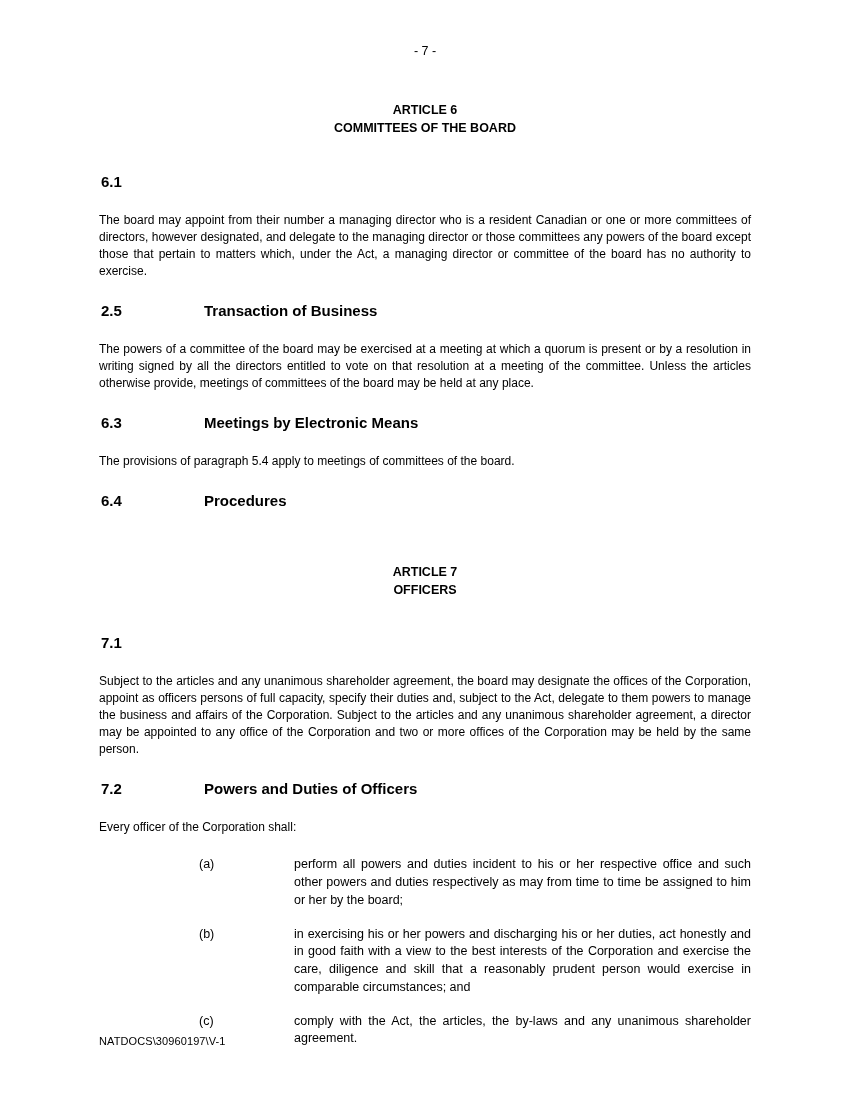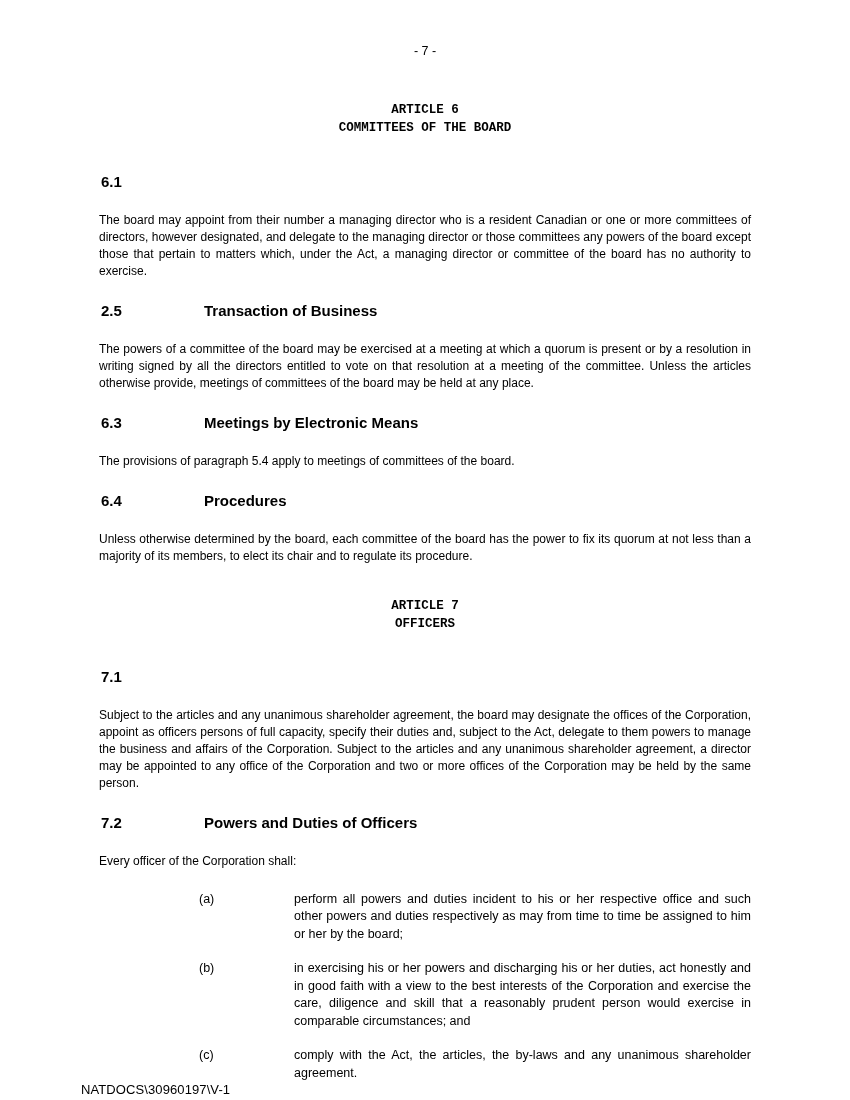--- a/index.html
+++ b/index.html
@@ -27,21 +27,20 @@
     text-align: center;
     font-size: 12.5px;
     margin: 0 0 44px 0;
   }
   .article-heading {
     text-align: center;
     font-weight: bold;
     font-size: 12.5px;
     line-height: 1.42;
     margin: 0;
-    font-family: Liberation Mono, monospace;
   }
   .section-head {
     display: flex;
     font-weight: bold;
     font-size: 15px;
     margin: 2px;
   }
   .section-num {
     width: 103px;
     flex: 0 0 103px;
@@ -70,25 +69,24 @@
     width: 50px;
     margin-left: 100px;
   }
   .list-text {
     flex: 1 1 auto;
     text-align: justify;
     margin-left: 45px;
   }
   .footer {
     position: absolute;
-    left: 81px;
+    left: 99px;
     top: 1035px;
-    font-size: 13px;
+    font-size: 11px;
     letter-spacing: 0.1px;
-    margin-top: 47px;
   }
 </style>
 </head>
 <body>
 
 <div class="page">
 
   <div class="content">
 
     <p class="page-number">- 7 -</p>
@@ -122,21 +120,20 @@
     <div class="spacer-md"></div>
     <p class="body">The provisions of paragraph 5.4 apply to meetings of committees of the board.</p>
 
     <div class="spacer-md"></div>
 
     <div class="section-head">
       <span class="section-num">6.4</span>
       <span class="section-title">Procedures</span>
     </div>
     <div class="spacer-md"></div>
-    <p class="body">Unless otherwise determined by the board, each committee of the board has the power to fix its quorum at not less than a majority of its members, to elect its chair and to regulate its procedure.</p>
 
     <div class="spacer-lg"></div>
 
     <p class="article-heading">ARTICLE 7</p>
     <p class="article-heading">OFFICERS</p>
 
     <div class="spacer-lg"></div>
 
     <div class="section-head">
       <span class="section-num">7.1</span>

